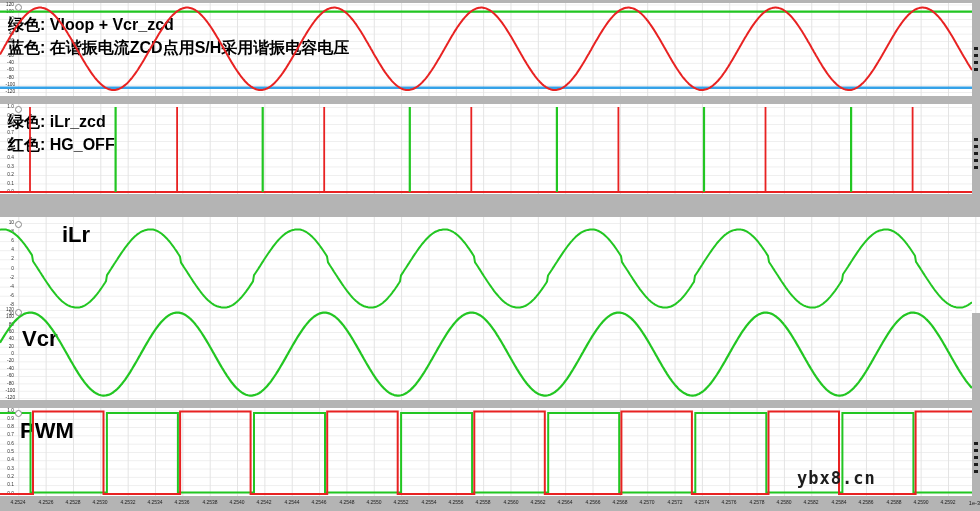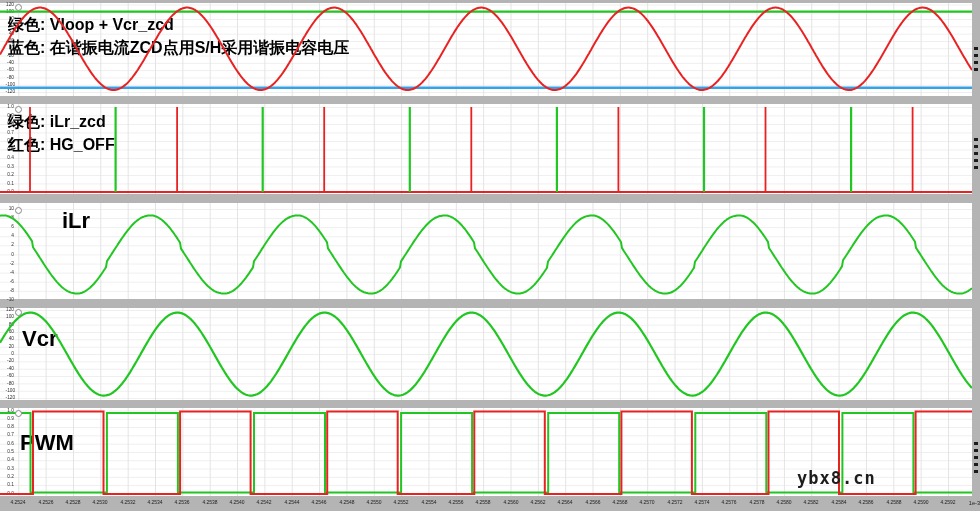--- a/index.html
+++ b/index.html
@@ -76,21 +76,21 @@
         <path d="M0 88 H972" fill="none" stroke="#e82222" stroke-width="2"></path>
         <path d="M30.0 3 V88 M177.1 3 V88 M324.2 3 V88 M471.3 3 V88 M618.4 3 V88 M765.5 3 V88 M912.6 3 V88 " fill="none" stroke="#e82222" stroke-width="1.8"></path>
         <path d="M115.6 3 V88 M262.7 3 V88 M409.8 3 V88 M556.9 3 V88 M704.0 3 V88 M851.1 3 V88 " fill="none" stroke="#22c622" stroke-width="2.2"></path>
       </svg>
     </div>
     <div class="edgemark" style="top: 138px;"></div>
     <div class="edgemark" style="top: 145px;"></div>
     <div class="edgemark" style="top: 152px;"></div>
     <div class="edgemark" style="top: 159px;"></div>
     <div class="edgemark" style="top: 166px;"></div>
-    <div class="panel" style="top: 203px; height: 96px; background-image: linear-gradient(to right, rgb(227, 227, 227) 1px, transparent 1px), linear-gradient(rgb(238, 238, 238) 1px, transparent 1px); background-size: 27.35px 100%, 100% 9.1px; background-position: 18.3px 0px, 0px 6px;">
+    <div class="panel" style="top: 217px; height: 96px; background-image: linear-gradient(to right, rgb(227, 227, 227) 1px, transparent 1px), linear-gradient(rgb(238, 238, 238) 1px, transparent 1px); background-size: 27.35px 100%, 100% 9.1px; background-position: 18.3px 0px, 0px 6px; padding-left: 8px;">
       <div class="ytick" style="top: 2px;">10</div>
       <div class="ytick" style="top: 11.1px;">8</div>
       <div class="ytick" style="top: 20.2px;">6</div>
       <div class="ytick" style="top: 29.3px;">4</div>
       <div class="ytick" style="top: 38.4px;">2</div>
       <div class="ytick" style="top: 47.5px;">0</div>
       <div class="ytick" style="top: 56.6px;">-2</div>
       <div class="ytick" style="top: 65.7px;">-4</div>
       <div class="ytick" style="top: 74.8px;">-6</div>
       <div class="ytick" style="top: 83.9px;">-8</div>
@@ -126,21 +126,21 @@
       <div class="ytick" style="top: 6.8px;">0.9</div>
       <div class="ytick" style="top: 15.1px;">0.8</div>
       <div class="ytick" style="top: 23.4px;">0.7</div>
       <div class="ytick" style="top: 31.7px;">0.6</div>
       <div class="ytick" style="top: 40px;">0.5</div>
       <div class="ytick" style="top: 48.3px;">0.4</div>
       <div class="ytick" style="top: 56.6px;">0.3</div>
       <div class="ytick" style="top: 64.9px;">0.2</div>
       <div class="ytick" style="top: 73.2px;">0.1</div>
       <div class="ytick" style="top: 81.5px;">0.0</div>
-      <div class="biglabel" style="left: 20px; top: 24px;">PWM</div>
+      <div class="biglabel" style="left: 20px; top: 12px;">PWM</div>
       <div class="dial" style="left: 15px; top: 2px;"></div>
       <svg class="traces" width="972" height="88">
         <path d="M0 5 H30.5 V84.5 H106.9 V5 H177.9 V84.5 H254 V5 H325 V84.5 H401.1 V5 H472.1 V84.5 H548.2 V5 H619.2 V84.5 H695.3 V5 H766.3 V84.5 H842.4 V5 H913.4 V84.5 H972" fill="none" stroke="#22c622" stroke-width="2"></path>
         <path d="M0 86 H33 V3.5 H103.5 V86 H180.1 V3.5 H250.6 V86 H327.2 V3.5 H397.7 V86 H474.3 V3.5 H544.8 V86 H621.4 V3.5 H691.9 V86 H768.5 V3.5 H839 V86 H915.6 V3.5 H972" fill="none" stroke="#e82222" stroke-width="2"></path>
       </svg>
     </div>
     <div class="edgemark" style="top: 442px;"></div>
     <div class="edgemark" style="top: 449px;"></div>
     <div class="edgemark" style="top: 456px;"></div>
     <div class="edgemark" style="top: 463px;"></div>

